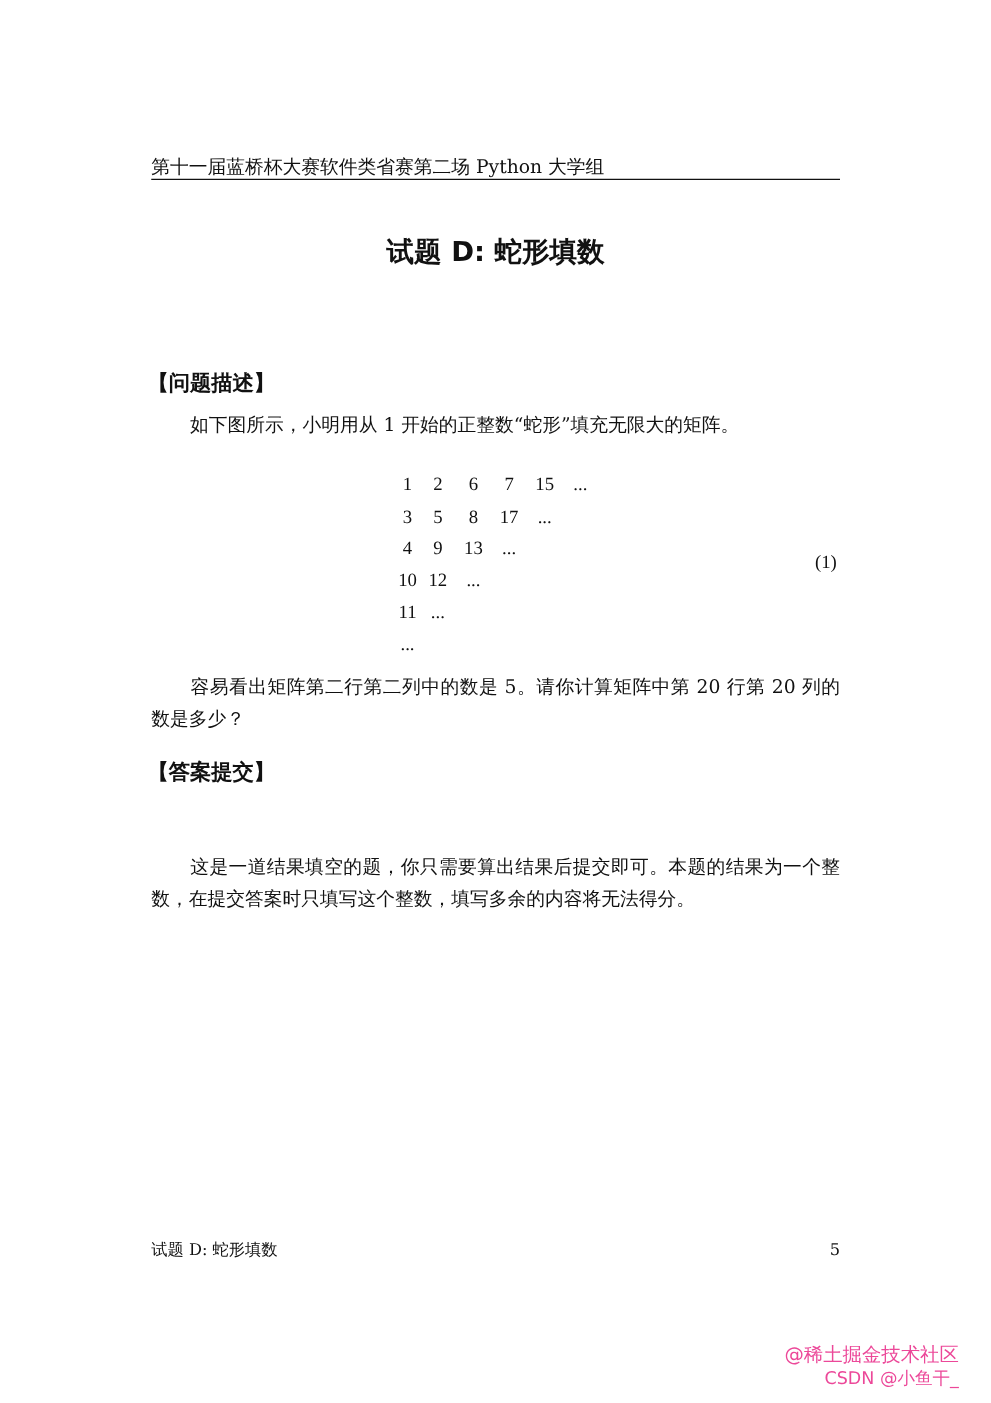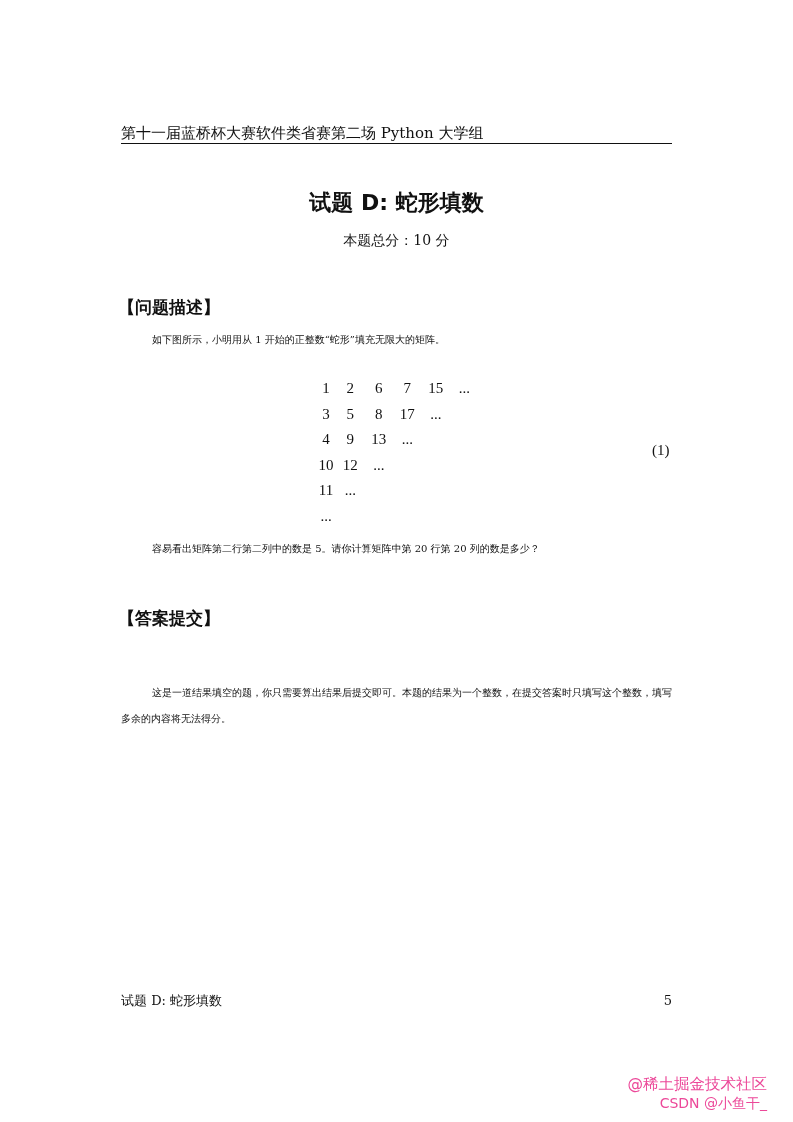--- a/index.html
+++ b/index.html
@@ -53,21 +53,21 @@
       font-weight: bold;
       font-size: 17px;
       line-height: 24px;
       white-space: nowrap;
       text-align: center;
     }
     .para {
       position: absolute;
       left: 121px;
       width: 551px;
-      font-size: 10px;
+      font-size: 15px;
       line-height: 26px;
       text-align: justify;
     }
     .para .indent {
       display: inline-block;
       width: 31px;
     }
     .matrix {
       position: absolute;
       left: 316px;
@@ -120,21 +120,20 @@
   </style>
 </head>
 <body>
 
 <div class="running-header">
   <span>第十一届蓝桥杯大赛软件类省赛第二场 Python 大学组</span>
 </div>
 
 <div class="title-block">
   <h1 class="problem-title">试题 D: 蛇形填数</h1>
-  <div class="score">本题总分：10 分</div>
 </div>
 
 <div class="section-heading" style="top:295px;">【问题描述】</div>
 
 <div class="para" style="top:327px;">
   <span class="indent"></span><span>如下图所示，小明用从 1 开始的正整数“蛇形”填充无限大的矩阵。</span>
 </div>
 
 <div class="matrix" id="matrix">
     <div class="matrix-row">

